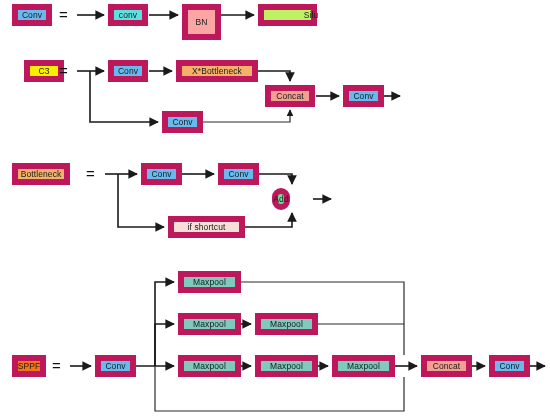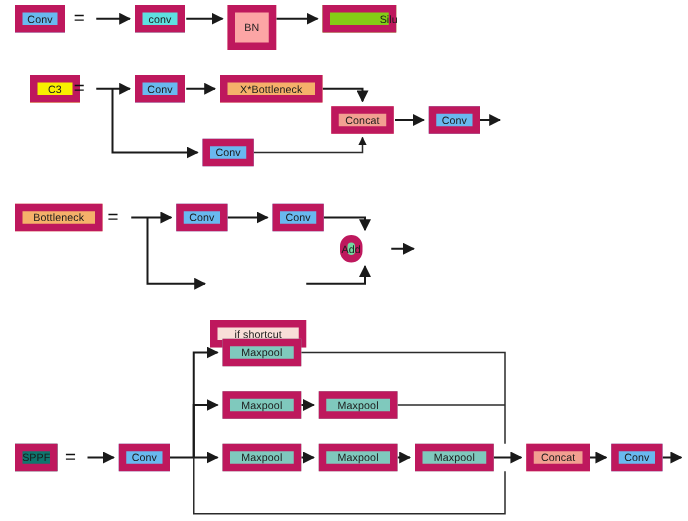--- a/index.html
+++ b/index.html
@@ -74,21 +74,21 @@
   <div class="node" style="left:12px;top:4px;width:40px;height:22px;background:#69b9ef;">
     <span>Conv</span>
   </div>
   <div class="eq" style="left:59px;top:7px;">=</div>
   <div class="node" style="left:108px;top:4px;width:40px;height:22px;background:#5ee0e0;">
     <span>conv</span>
   </div>
   <div class="node" style="left:182px;top:4px;width:39px;height:36px;background:#fca5a5;">
     <span>BN</span>
   </div>
-  <div class="node" style="left:258px;top:4px;width:40px;height:22px;background:#84cc16;padding-left:47px;">
+  <div class="node" style="left:258px;top:4px;width:40px;height:22px;background:#bef264;padding-left:47px;">
     <span>Silu</span>
   </div>
 
   <div class="node" style="left:24px;top:60px;width:40px;height:22px;background:#f7ef00;">
     <span>C3</span>
   </div>
   <div class="eq" style="left:59px;top:63px;">=</div>
   <div class="node" style="left:108px;top:60px;width:40px;height:22px;background:#69b9ef;">
     <span>Conv</span>
   </div>
@@ -98,38 +98,38 @@
   <div class="node" style="left:162px;top:111px;width:41px;height:22px;background:#69b9ef;">
     <span>Conv</span>
   </div>
   <div class="node" style="left:265px;top:85px;width:50px;height:22px;background:#f2a091;">
     <span>Concat</span>
   </div>
   <div class="node" style="left:343px;top:85px;width:41px;height:22px;background:#69b9ef;">
     <span>Conv</span>
   </div>
 
-  <div class="node" style="left:12px;top:163px;width:70px;height:22px;background:#f5b16a;">
+  <div class="node" style="left:12px;top:163px;width:58px;height:22px;background:#f5b16a;">
     <span>Bottleneck</span>
   </div>
   <div class="eq" style="left:86px;top:166px;">=</div>
   <div class="node" style="left:141px;top:163px;width:41px;height:22px;background:#69b9ef;">
     <span>Conv</span>
   </div>
   <div class="node" style="left:218px;top:163px;width:41px;height:22px;background:#69b9ef;">
     <span>Conv</span>
   </div>
-  <div class="node" style="left:168px;top:216px;width:77px;height:22px;background:#f8ded8;margin-top:40px;">
+  <div class="node" style="left:168px;top:216px;width:77px;height:22px;background:#f8ded8;">
     <span>if shortcut</span>
   </div>
   <div class="node" style="left:272px;top:188px;width:18px;height:22px;background:#72dba0;border-radius:10px;">
     <span>Add</span>
   </div>
 
-  <div class="node" style="left:12px;top:355px;width:34px;height:22px;background:#0f766e;">
+  <div class="node" style="left:12px;top:355px;width:34px;height:22px;background:#f97316;">
     <span>SPPF</span>
   </div>
   <div class="eq" style="left:52px;top:358px;">=</div>
   <div class="node" style="left:95px;top:355px;width:41px;height:22px;background:#69b9ef;">
     <span>Conv</span>
   </div>
 
   <div class="node" style="left:178px;top:271px;width:63px;height:22px;background:#7fc9bd;">
     <span>Maxpool</span>
   </div>

